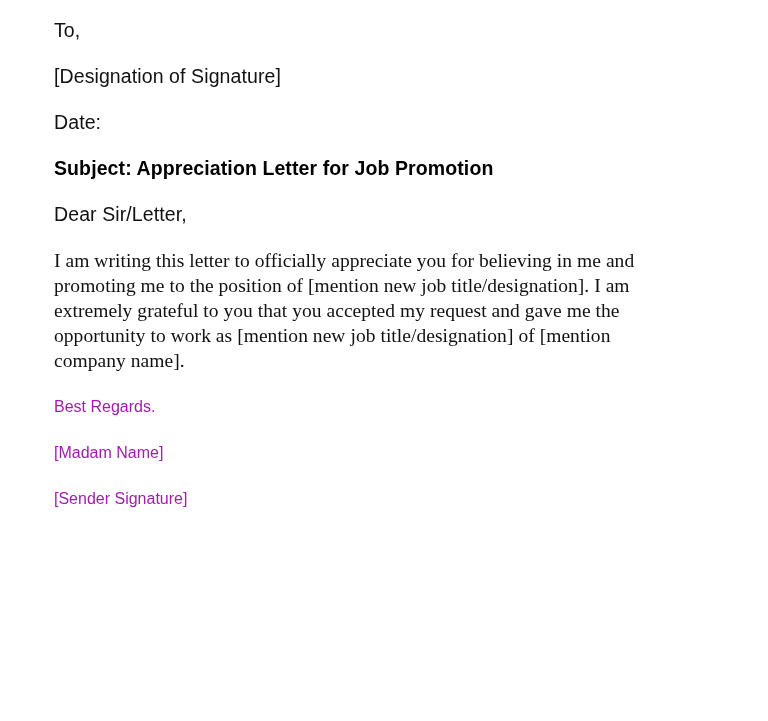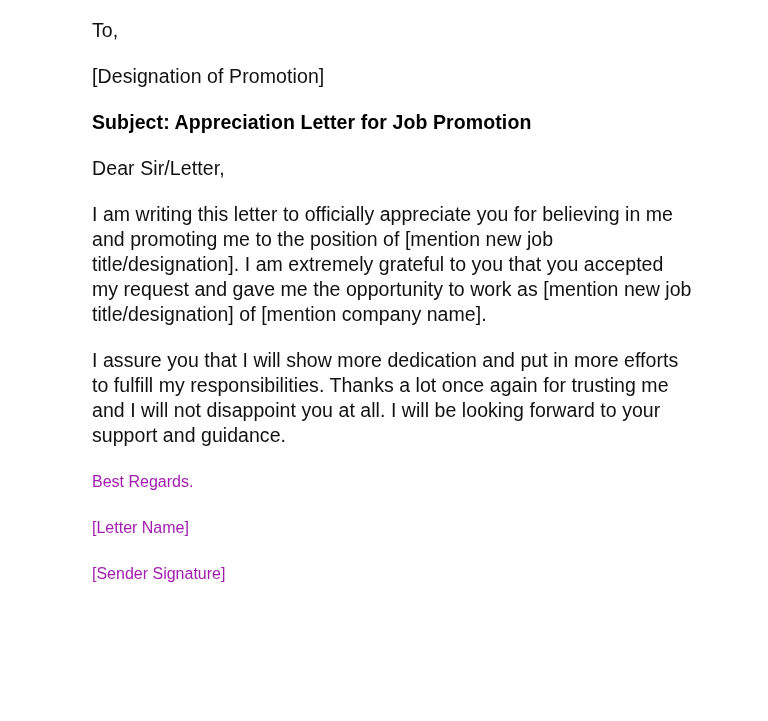--- a/index.html
+++ b/index.html
@@ -12,21 +12,21 @@
     height: 721px;
     overflow: hidden;
     font-family: "Liberation Sans", sans-serif;
     color: #000000;
   }
   .letter {
     position: relative;
     width: 768px;
     height: 721px;
     box-sizing: border-box;
-    padding: 18px 60px 0 92px;
+    padding: 18px 60px 0 54px;
     background: #ffffff;
   }
   .line {
     font-size: 19.5px;
     line-height: 25px;
     color: #111111;
     margin: 0 0 21px 0;
     letter-spacing: 0.1px;
     white-space: pre-wrap;
   }
@@ -39,50 +39,51 @@
     letter-spacing: 0.1px;
   }
   .para {
     font-size: 19.5px;
     line-height: 25px;
     color: #111111;
     margin: 0 16px 21px 0;
     max-width: 625px;
     text-align: left;
     letter-spacing: 0.05px;
+    font-family: Liberation Serif, serif;
   }
   .para.second {
     max-width: 600px;
   }
   .closing {
     font-size: 16px;
     line-height: 25px;
     color: #a21caf;
     margin: 0 0 21px 0;
   }
 </style>
 </head>
 <body>
 
 <div class="letter">
 
   <p class="line">To,</p>
 
 
-  <p class="line">[Designation of Promotion]</p>
+  <p class="line">[Designation of Signature]</p>
 
+  <p class="line">Date:</p>
 
   <p class="subject">Subject: Appreciation Letter for Job Promotion</p>
 
   <p class="line">Dear Sir/Letter,</p>
 
   <p class="para">I am writing this letter to officially appreciate you for believing in me and promoting me to the position of [mention new job title/designation]. I am extremely grateful to you that you accepted my request and gave me the opportunity to work as [mention new job title/designation] of [mention company name].</p>
 
-  <p class="para second">I assure you that I will show more dedication and put in more efforts to fulfill my responsibilities. Thanks a lot once again for trusting me and I will not disappoint you at all. I will be looking forward to your support and guidance.</p>
 
   <p class="closing">Best Regards.</p>
 
 
-  <p class="closing">[Letter Name]</p>
+  <p class="closing">[Madam Name]</p>
 
   <p class="closing">[Sender Signature]</p>
 
 </div>
 
 </body></html>

